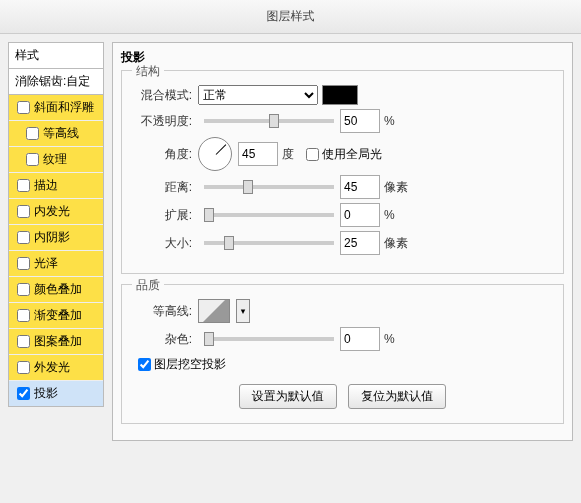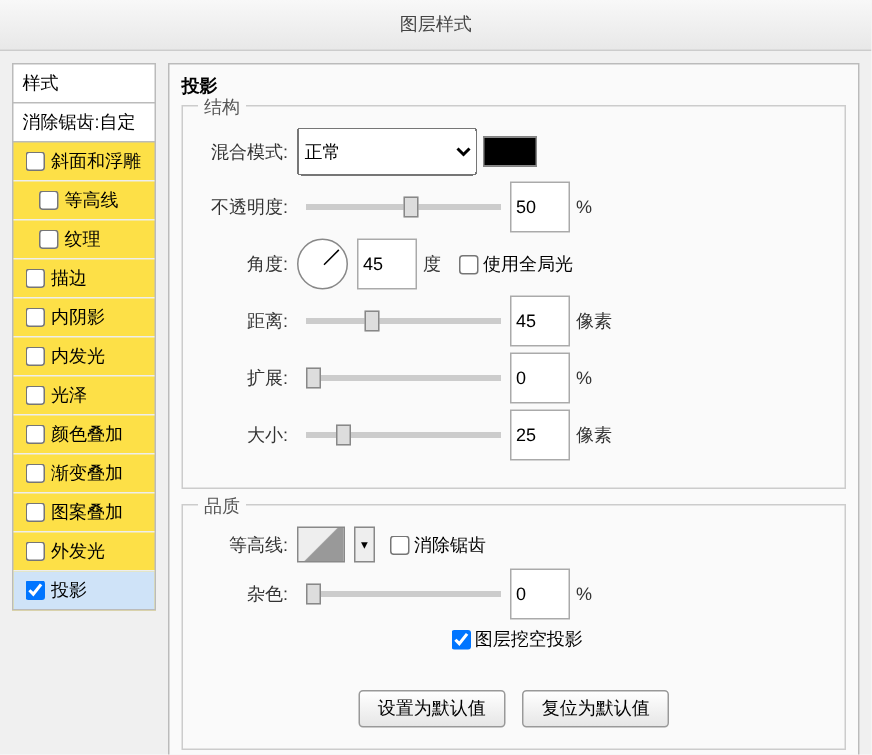--- a/index.html
+++ b/index.html
@@ -14,31 +14,31 @@
 .style-item.indent { padding-left: 13px; }
 .style-item:last-child { border-bottom: none; }
 .style-item.selected { background: #cfe3f8; }
 .style-item input { margin-right: 4px; }
 .center { flex: 1; border: 1px solid #bbb; background: #fafafa; padding: 6px 8px; }
 .center-title { font-weight: bold; margin-bottom: 4px; }
 .fieldset { border: 1px solid #ccc; padding: 10px 12px 14px 12px; margin-bottom: 10px; position: relative; }
 .fieldset .legend { position: absolute; top: -8px; left: 10px; background: #fafafa; padding: 0 4px; color: #555; }
 .row { display: flex; align-items: center; margin: 4px 0; }
 .row .lab { width: 58px; text-align: right; margin-right: 6px; color: #333; }
-select { height: 32px; }
+select { height: 20px; }
 .colorbox { width: 36px; height: 20px; background: #000; border: 1px solid #888; margin-left: 4px; cursor: pointer; }
 .slider { flex: 1; max-width: 130px; height: 4px; background: #ccc; position: relative; margin: 0 6px; }
 .slider .thumb { position: absolute; top: -5px; width: 10px; height: 14px; background: #ddd; border: 1px solid #888; cursor: pointer; }
-input[type=text].num { width: 40px; height: 34px; text-align: left; padding: 0 3px; border: 1px solid #aaa; }
+input[type=text].num { width: 40px; height: 24px; text-align: left; padding: 0 3px; border: 1px solid #aaa; }
 .unit { margin-left: 4px; color: #333; }
 .anglebox { width: 34px; height: 34px; border: 1px solid #888; border-radius: 50%; background: #fff; position: relative; margin-right: 6px; }
 .anglebox .hand { position: absolute; width: 14px; height: 1px; background: #000; top: 16px; left: 17px; transform-origin: left center; transform: rotate(-45deg); }
 .contourbox { width: 32px; height: 24px; border: 1px solid #888; background: linear-gradient(135deg,#eee 49%,#999 51%); margin-right: 6px; cursor: pointer; }
 .chev { width: 14px; height: 24px; border: 1px solid #888; background: #eee; margin-right: 6px; cursor: pointer; text-align: center; line-height: 22px; font-size: 9px; }
-.btnrow { text-align: center; margin-top: 24px; }
+.btnrow { text-align: center; margin-top: 10px; }
 button.std { background: linear-gradient(#fff,#e6e6e6); border: 1px solid #999; border-radius: 3px; padding: 3px 12px; cursor: pointer; margin: 0 4px; }
 .right { width: 112px; display: flex; flex-direction: column; gap: 6px; align-items: center; }
 .right button.std { width: 100%; padding: 5px 0; }
 .preview-label { display: flex; align-items: center; margin-top: 4px; }
 .preview { width: 72px; height: 72px; background: #e8e8e8; border: 1px solid #bbb; margin-top: 4px; position: relative; }
 .preview .shadow { position: absolute; left: 10px; top: 34px; width: 32px; height: 30px; background: #bbb; filter: blur(4px); }
 .chk { display: flex; align-items: center; }
 .chk input { margin-right: 3px; }
 </style>
 </head>
@@ -63,25 +63,25 @@
         <div class="style-item indent">
           <input type="checkbox" style="">
           <span>纹理</span>
         </div>
         <div class="style-item">
           <input type="checkbox" style="">
           <span>描边</span>
         </div>
         <div class="style-item">
           <input type="checkbox" style="">
+          <span>内发光</span>
+        </div>
+        <div class="style-item">
+          <input type="checkbox" style="">
           <span>内阴影</span>
-        </div>
-        <div class="style-item">
-          <input type="checkbox" style="">
-          <span>内发光</span>
         </div>
         <div class="style-item">
           <input type="checkbox" style="">
           <span>光泽</span>
         </div>
         <div class="style-item">
           <input type="checkbox" style="">
           <span>颜色叠加</span>
         </div>
         <div class="style-item">
@@ -167,36 +167,32 @@
       </div>
     </div>
 
     <div class="fieldset">
       <span class="legend">品质</span>
 
       <div class="row">
         <span class="lab">等高线:</span>
         <div class="contourbox"></div>
         <div class="chev">▾</div>
-        <label class="chk">
-          <input type="checkbox" style="">
-            <span>消除锯齿</span>
-        </label>
       </div>
 
       <div class="row">
         <span class="lab">杂色:</span>
         <div class="slider">
             <div class="thumb" style="left:0%"></div>
           </div>
         <input type="text" class="num" value="0" style="">
         <span class="unit">%</span>
       </div>
 
-      <div class="row" style="justify-content:center">
+      <div class="row" style="">
         <label class="chk">
           <input type="checkbox" checked="" style="">
             <span>图层挖空投影</span>
         </label>
       </div>
 
       <div class="btnrow">
         <button class="std">设置为默认值</button>
         <button class="std">复位为默认值</button>
       </div>

